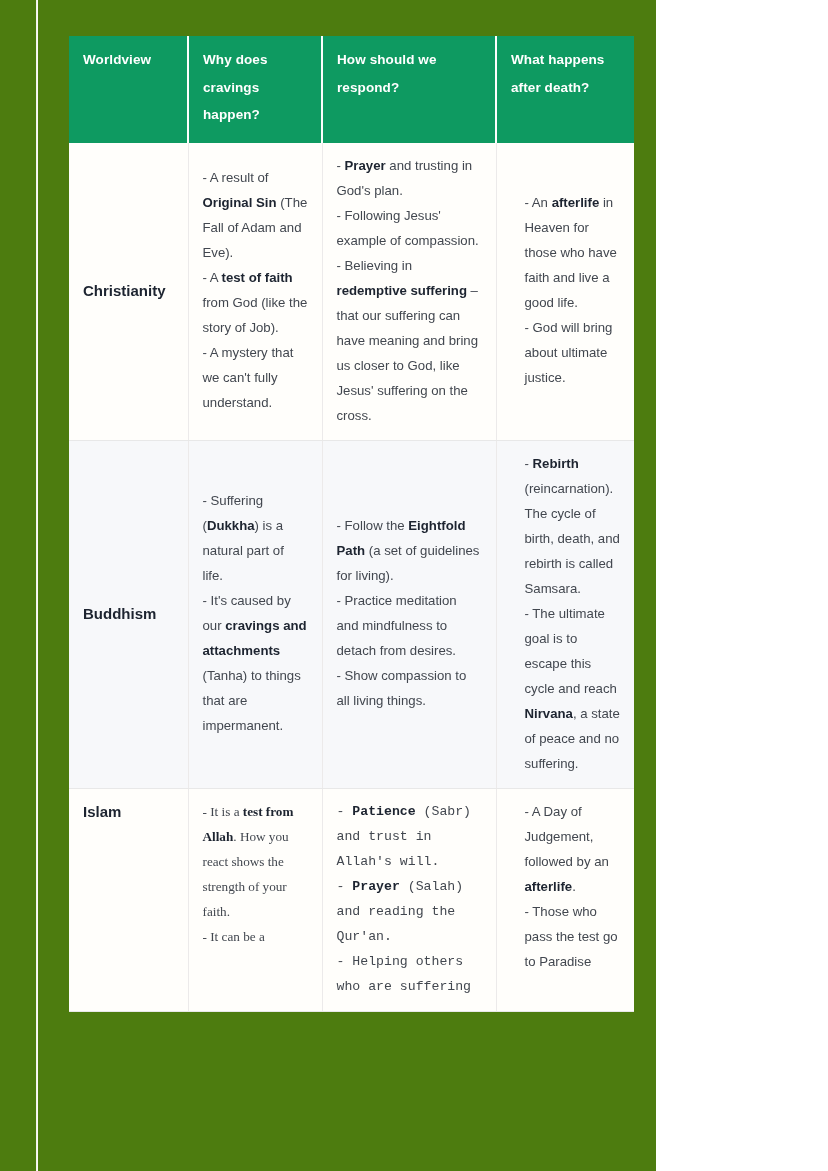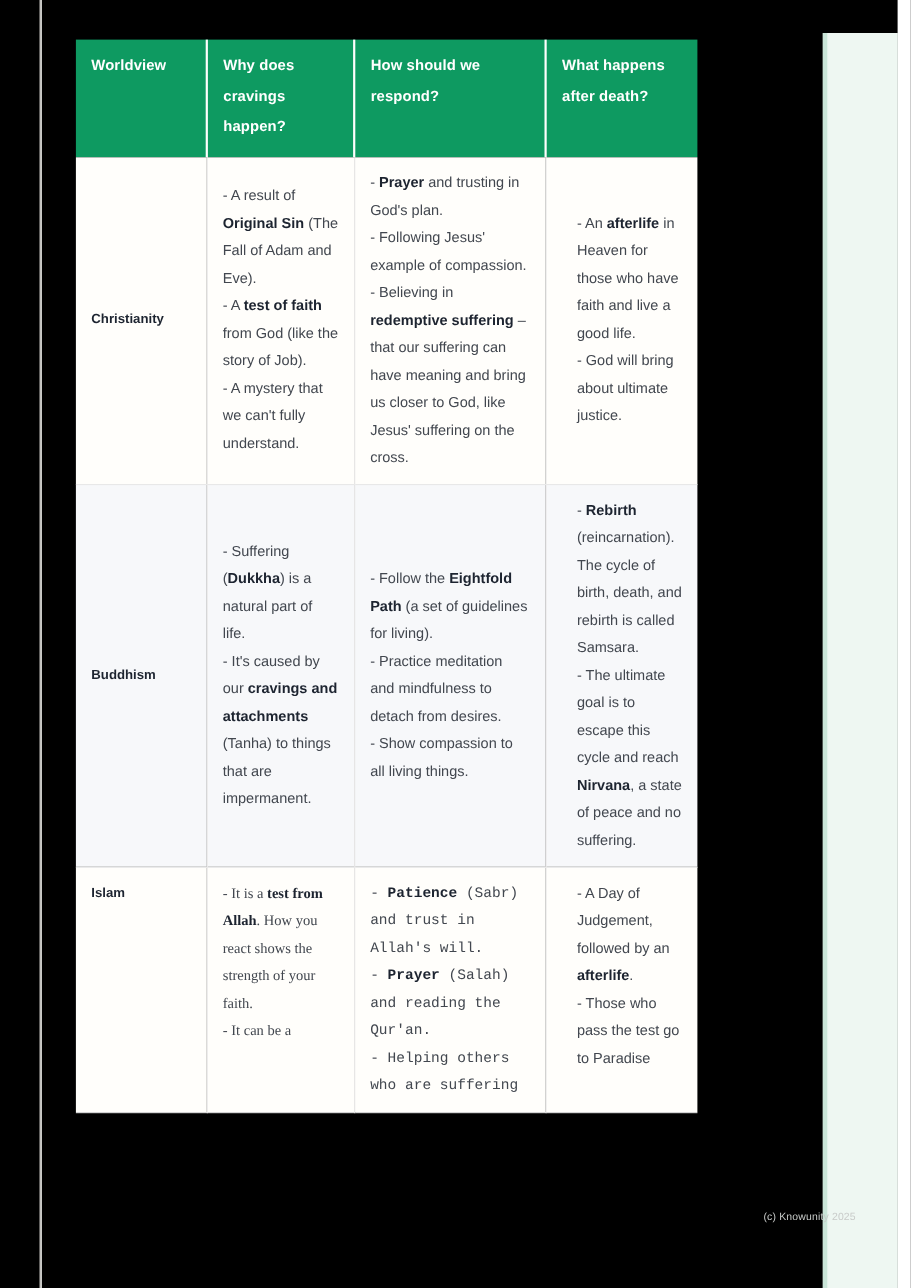--- a/index.html
+++ b/index.html
@@ -14,23 +14,23 @@
     font-family: "Liberation Sans", sans-serif;
     overflow: hidden;
     position: relative;
   }
 
   
   #page-sheet {
     position: absolute;
     left: 0;
     top: 0;
-    width: 816px;
-    height: 1171px;
-    background: #000000;
+    width: 656px;
+    height: 1171px;
+    background: #4d7c0f;
     overflow: hidden;
   }
 
   
   #page-gutter-left {
     position: absolute;
     left: 36px;
     top: 0;
     width: 1px;
     height: 1171px;
@@ -109,21 +109,21 @@
     line-height: 25px;
     font-size: 13.2px;
   }
   #worldview-table td:last-child { border-right: none; padding-left: 28px; }
   #worldview-table tr.row-odd  td { background: #fffefb; }
   #worldview-table tr.row-even td { background: #f7f8fa; }
 
   #worldview-table td.cell-worldview {
     color: #1d2430;
     font-weight: bold;
-    font-size: 12px;
+    font-size: 15px;
   }
 
   .cell-body { margin: 0; }
   .cell-body b { color: #1d2430; font-weight: bold; }
 
   
   #watermark {
     position: absolute;
     left: 694px;
     top: 1101px;

